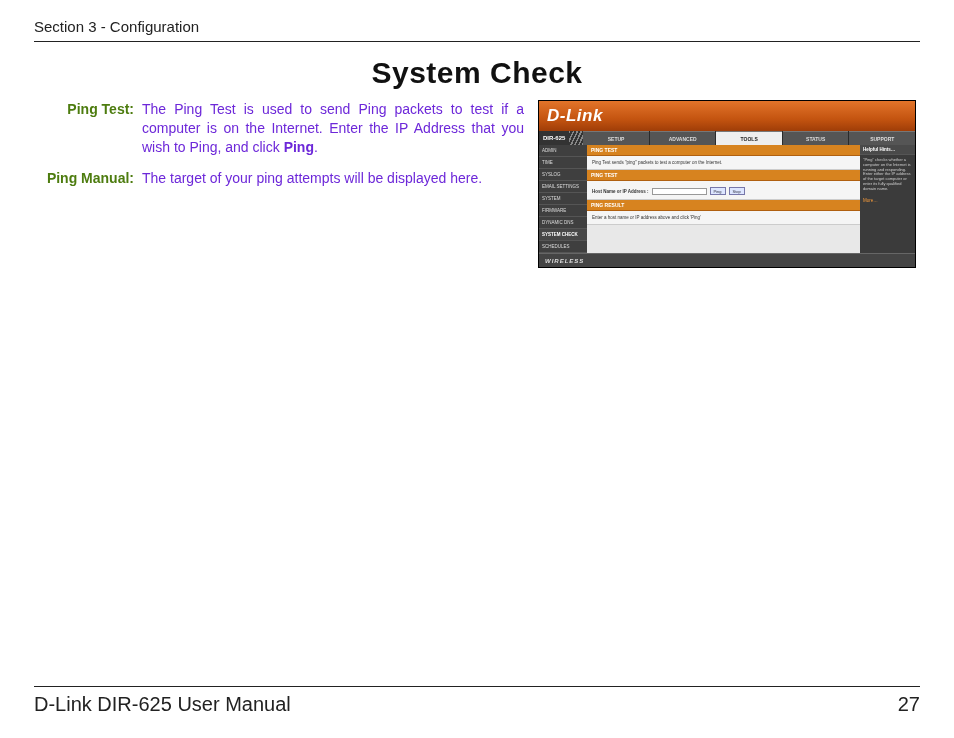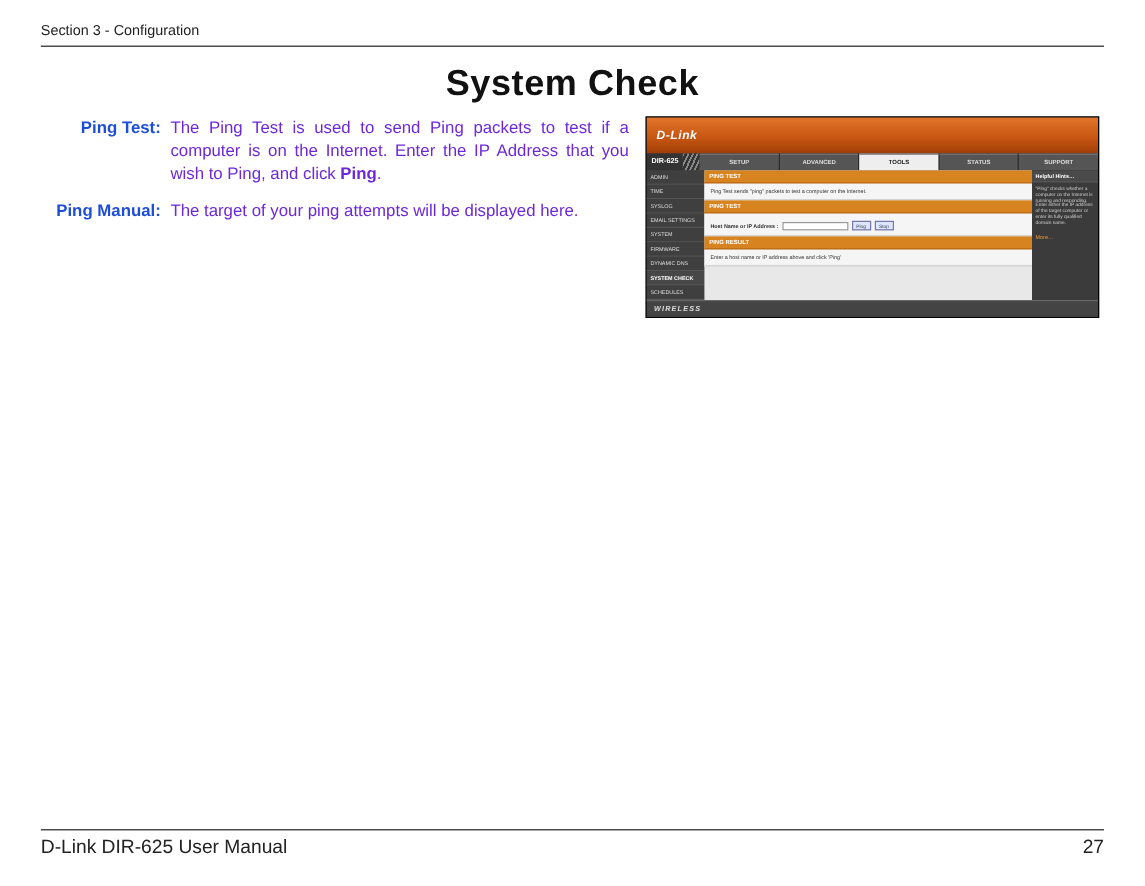--- a/index.html
+++ b/index.html
@@ -5,21 +5,21 @@
   * { box-sizing: border-box; margin: 0; padding: 0; }
   body {
     width: 954px;
     height: 738px;
     background: #fff;
     font-family: Arial, Helvetica, sans-serif;
     position: relative;
     padding: 18px 34px 0 34px;
   }
   .header-line {
-    font-size: 12px;
+    font-size: 15px;
     color: #222;
     padding-bottom: 6px;
     border-bottom: 1.5px solid #222;
     margin-bottom: 14px;
   }
   .page-title {
     text-align: center;
     font-family: "Arial Narrow", Arial, sans-serif;
     font-weight: bold;
     font-size: 30px;
@@ -34,21 +34,21 @@
   }
   .doc-col { width: 490px; }
   .doc-item {
     display: flex;
     margin-bottom: 12px;
   }
   .doc-label {
     width: 108px;
     min-width: 108px;
     text-align: right;
-    color: #1d4ed8;
+    color: #4d7c0f;
     font-weight: bold;
     font-size: 14px;
     padding-right: 8px;
     line-height: 1.35;
   }
   .doc-text {
     font-size: 14px;
     color: #6d28d9;
     line-height: 1.35;
     text-align: justify;
@@ -64,21 +64,21 @@
   .brand-banner {
     height: 30px;
     background: linear-gradient(#e2742a, #c45410 60%, #9f3d08);
     display: flex;
     align-items: center;
     padding-left: 8px;
   }
   .brand-text {
     color: #fff;
     font-weight: bold;
-    font-size: 10px;
+    font-size: 17px;
     font-style: italic;
     letter-spacing: 0.5px;
   }
   .model-row {
     height: 14px;
     display: flex;
     align-items: stretch;
     background: #3b3b3b;
   }
   .model-badge {
@@ -216,21 +216,21 @@
 
   .footer {
     position: absolute;
     left: 34px;
     right: 34px;
     bottom: 22px;
     border-top: 1.5px solid #222;
     padding-top: 6px;
     display: flex;
     justify-content: space-between;
-    font-size: 16px;
+    font-size: 20px;
     color: #222;
   }
 </style>
 </head>
 <body>
 
 <div class="header-line">Section 3 - Configuration</div>
 
 <div class="page-title">System Check</div>
 

